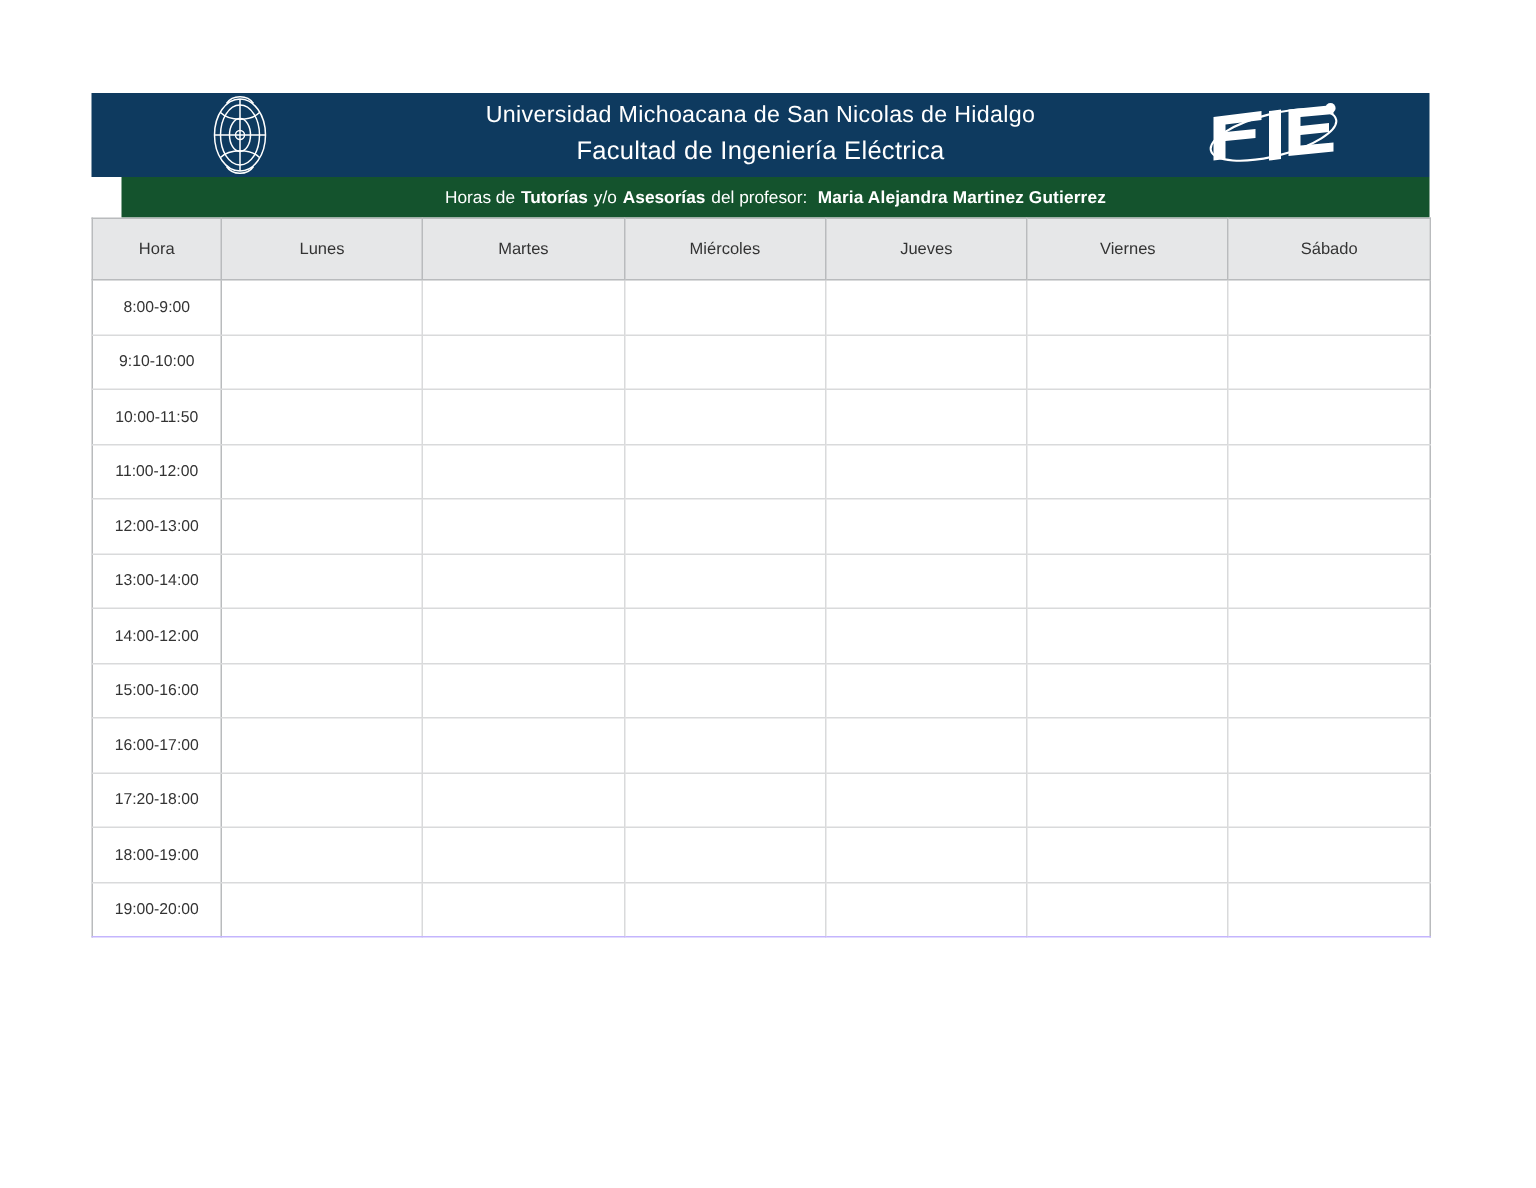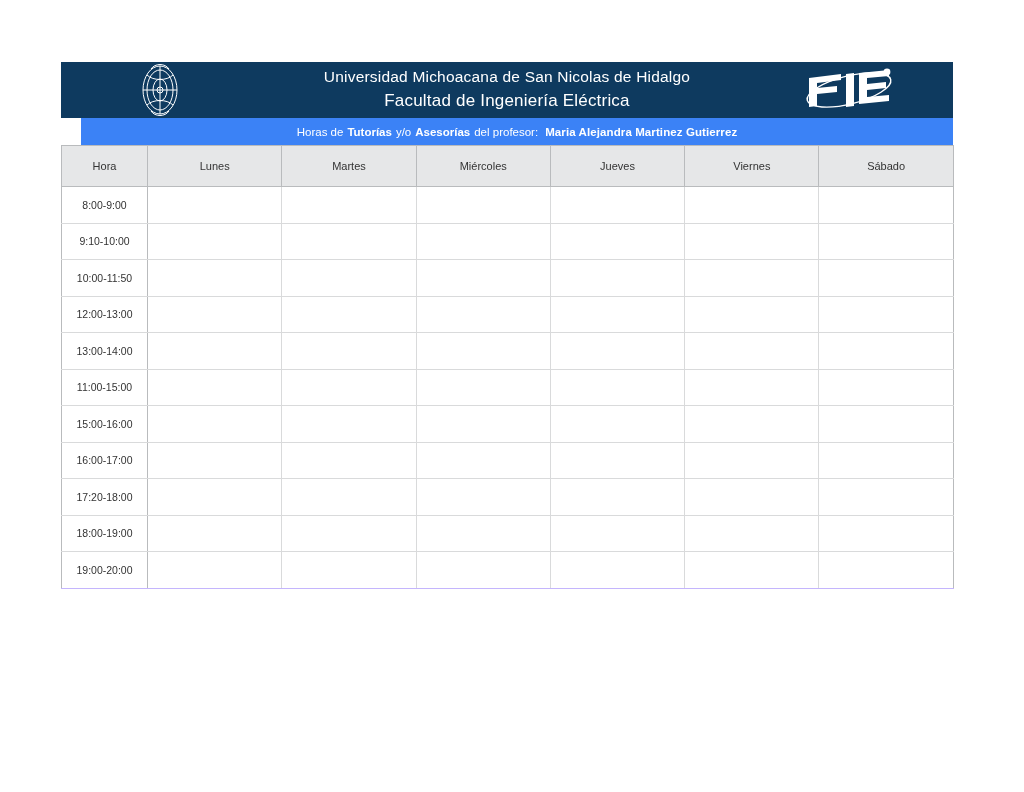--- a/index.html
+++ b/index.html
@@ -68,21 +68,21 @@
     position: absolute;
     right: 60px;
     top: 50%;
     transform: translateY(-50%);
     width: 92px;
     height: 52px;
   }
 
   
   .subtitle-band {
-    background: #3b82f6;
+    background: #14532d;
     height: 27px;
     display: flex;
     align-items: center;
     justify-content: center;
     color: #ffffff;
     font-size: 11.5px;
     margin-left: 20px;
   }
   .subtitle-band .b {
     font-weight: bold;
@@ -230,39 +230,48 @@
           <tr>
             <td class="hour">10:00-11:50</td>
             <td></td>
             <td></td>
             <td></td>
             <td></td>
             <td></td>
             <td class="last-col"></td>
           </tr>
           <tr>
+            <td class="hour">11:00-12:00</td>
+            <td></td>
+            <td></td>
+            <td></td>
+            <td></td>
+            <td></td>
+            <td class="last-col"></td>
+          </tr>
+          <tr>
             <td class="hour">12:00-13:00</td>
             <td></td>
             <td></td>
             <td></td>
             <td></td>
             <td></td>
             <td class="last-col"></td>
           </tr>
           <tr>
             <td class="hour">13:00-14:00</td>
             <td></td>
             <td></td>
             <td></td>
             <td></td>
             <td></td>
             <td class="last-col"></td>
           </tr>
           <tr>
-            <td class="hour">11:00-15:00</td>
+            <td class="hour">14:00-12:00</td>
             <td></td>
             <td></td>
             <td></td>
             <td></td>
             <td></td>
             <td class="last-col"></td>
           </tr>
           <tr>
             <td class="hour">15:00-16:00</td>
             <td></td>

